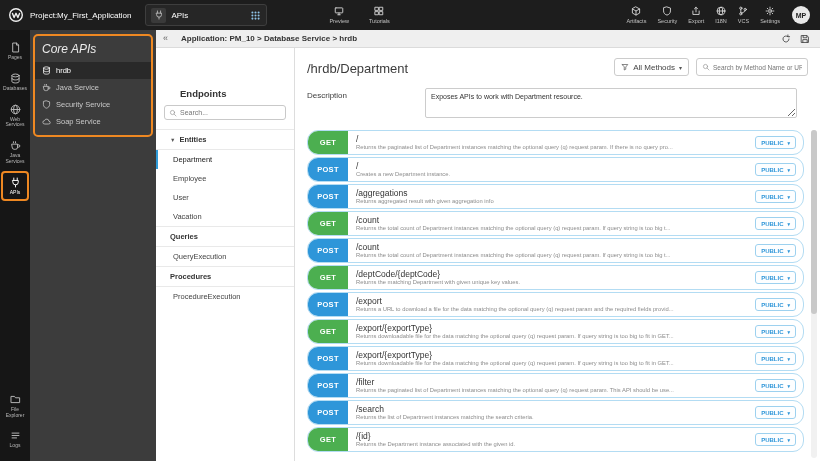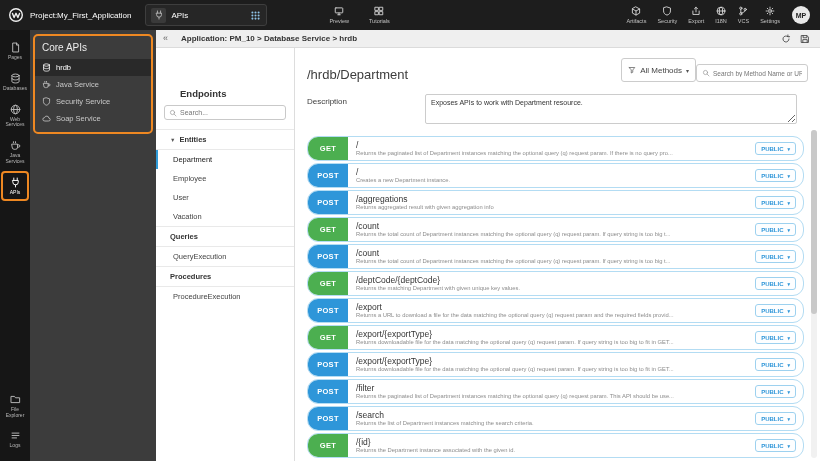--- a/index.html
+++ b/index.html
@@ -32,21 +32,21 @@
   .rail-item{width:28px;padding:4px 0;display:flex;flex-direction:column;align-items:center;gap:2px;color:#b8b8b8;cursor:pointer;border:2px solid transparent;border-radius:4px;}
   .rail-item .icon{width:11px;height:11px;}
   .rail-label{font-size:5px;line-height:1.15;text-align:center;}
   .rail-item.active{color:#fff;}
   .rail-item.highlighted{border-color:#ee8822;}
   .rail-spacer{flex:1;}
 
   
   .apipanel{width:126px;background:#3c3c3c;flex:none;padding-top:2px;}
   .core-box{margin:2px 3px;border:2px solid #ee8822;border-radius:5px;padding:3px 0 5px;}
-  .core-title{color:#ececec;font-size:10px;padding:3px 7px 6px;}
+  .core-title{color:#ececec;font-size:12px;padding:3px 7px 6px;font-style:italic;}
   .api-item{display:flex;align-items:center;gap:5px;padding:4px 7px;color:#c9c9c9;font-size:7.5px;cursor:pointer;}
   .api-item .icon{width:9px;height:9px;flex:none;}
   .api-item.selected{background:#292929;color:#fff;}
 
   
   .rightcol{flex:1;display:flex;flex-direction:column;min-width:0;}
   .crumbbar{height:18px;background:#efefef;border-bottom:1px solid #dbdbdb;display:flex;align-items:center;padding:0 10px 0 7px;flex:none;}
   .collapse{color:#666;font-size:9px;margin-right:13px;cursor:pointer;line-height:1;}
   .crumb{font-size:8px;font-weight:bold;color:#333;}
   .crumb-actions{margin-left:auto;display:flex;gap:9px;color:#444;}
@@ -62,21 +62,21 @@
   .ep-search input{border:none;outline:none;width:100%;font-size:7px;color:#333;font-family:inherit;background:transparent;}
   .ep-section-h{display:flex;align-items:center;gap:4px;padding:5px 14px;font-size:7.5px;font-weight:bold;color:#333;border-top:1px solid #e9e9e9;border-bottom:1px solid #e9e9e9;cursor:pointer;}
   .ep-caret{font-size:5.5px;color:#555;}
   .ep-item{padding:5px 9px 5px 15px;font-size:7.5px;color:#444;cursor:pointer;border-left:2px solid transparent;}
   .ep-item.selected{border-left-color:#2f9bd8;color:#222;}
 
   
   .main{flex:1;position:relative;background:#fff;min-width:0;overflow:hidden;}
   .main-head{display:flex;align-items:flex-end;padding:10px 12px 6px;}
   .main-title{flex:1;font-size:13px;color:#3c3c3c;}
-  .methods-select{height:24px;border:1px solid #ccc;border-radius:3px;display:flex;align-items:center;gap:4px;padding:0 6px;font-size:8px;color:#444;cursor:pointer;background:#fff;flex:none;}
+  .methods-select{height:18px;border:1px solid #ccc;border-radius:3px;display:flex;align-items:center;gap:4px;padding:0 6px;font-size:8px;color:#444;margin-right:7px;cursor:pointer;background:#fff;flex:none;}
   .methods-select .icon{width:8px;height:8px;color:#555;}
   .caret{font-size:6px;color:#555;}
   .main-search{height:18px;width:112px;border:1px solid #ccc;border-radius:3px;display:flex;align-items:center;gap:3px;padding:0 5px;background:#fff;flex:none;}
   .main-search .icon{width:8px;height:8px;color:#999;flex:none;}
   .main-search input{border:none;outline:none;flex:1;min-width:0;font-size:6.5px;color:#333;font-family:inherit;}
   .desc-row{display:flex;padding:6px 12px 12px;}
   .desc-label{width:118px;font-size:8px;color:#3c3c3c;padding-top:3px;flex:none;}
   .desc-box{width:372px;height:30px;border:1px solid #ccc;border-radius:2px;font-size:7px;color:#333;padding:3px 5px;font-family:inherit;resize:both;outline:none;line-height:1.3;}
 
   .rows{padding:0 16px 0 12px;}

